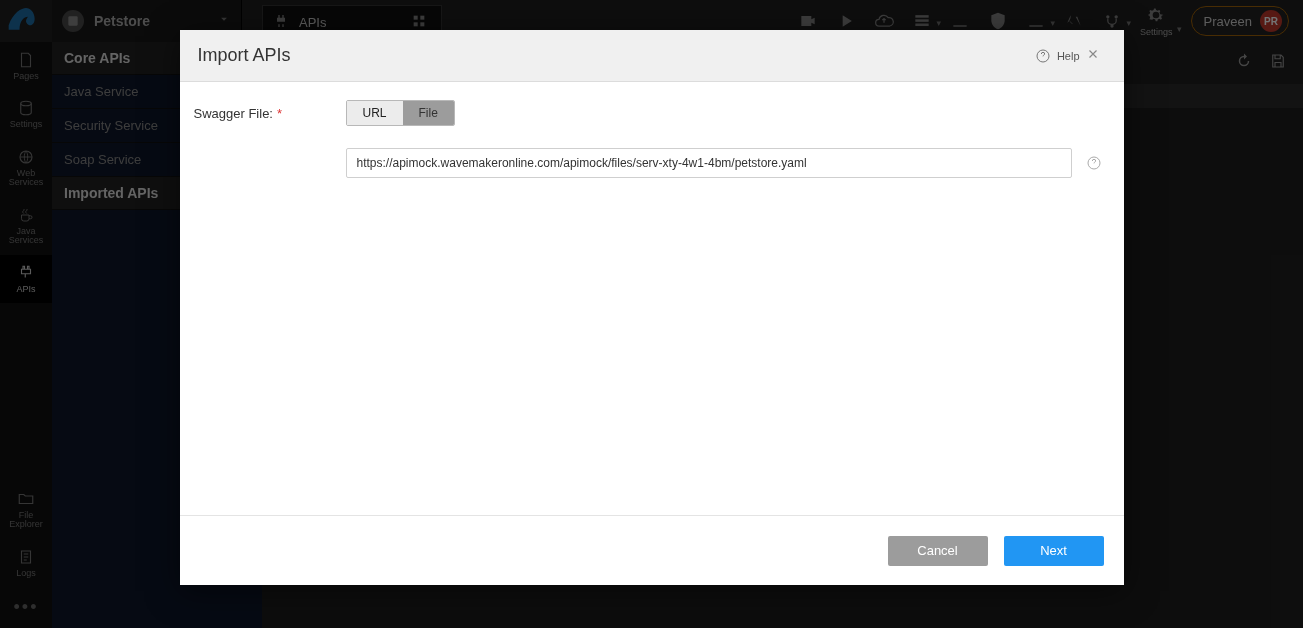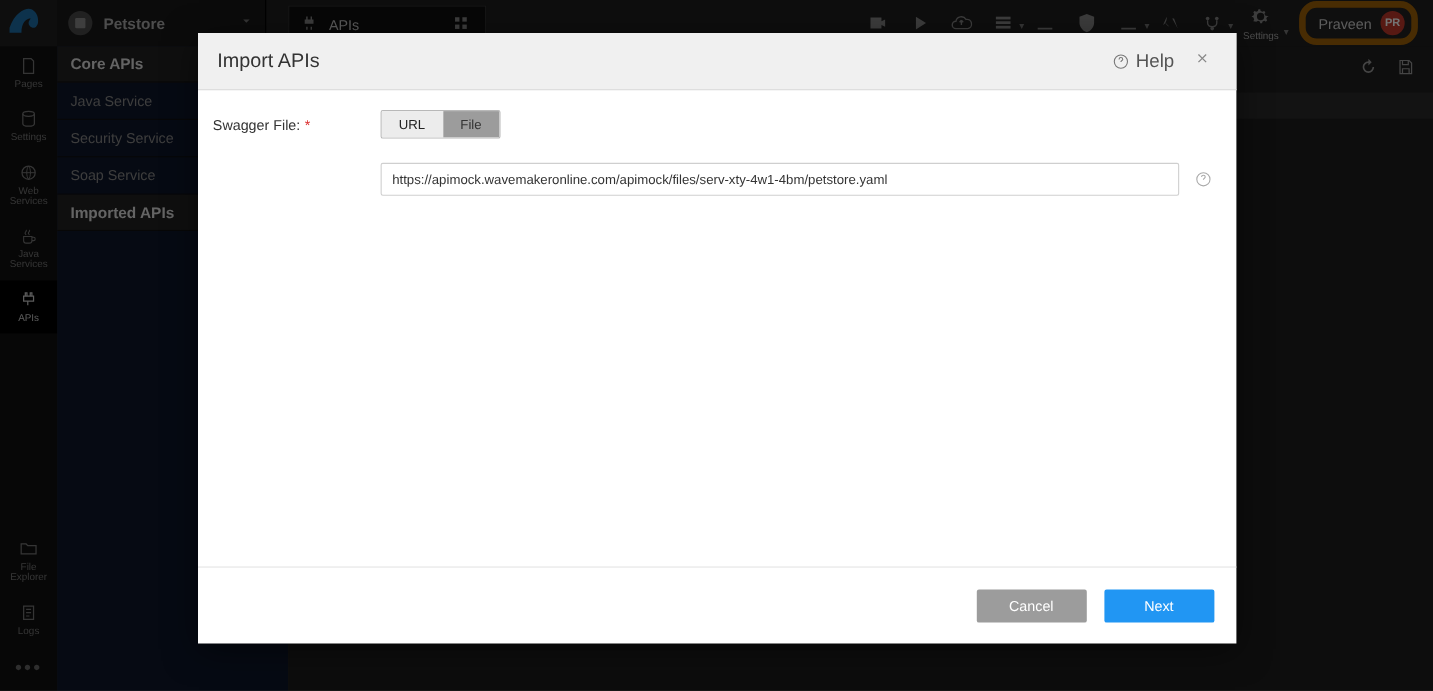--- a/index.html
+++ b/index.html
@@ -28,21 +28,21 @@
     padding:0 14px 0 10px; background:#111; border:1px solid #333; color:#ccc;
     font-size:13px; min-width:180px;
   }
   .topbar .spacer { flex:1; }
   .top-actions { display:flex; align-items:center; gap:18px; padding-right:14px; }
   .top-icon { color:#888; display:flex; flex-direction:column; align-items:center; position:relative; }
   .top-icon svg { width:20px; height:20px; }
   .top-icon .lbl { font-size:9px; color:#aaa; margin-top:2px; }
   .caret { font-size:9px; color:#777; position:absolute; right:-9px; bottom:3px; }
   .user-chip {
-    display:flex; align-items:center; gap:8px; background:#222; border:6px solid #a16207;
+    display:flex; align-items:center; gap:8px; background:#222; border:1px solid #a16207;
     border-radius:16px; padding:3px 6px 3px 12px; color:#ccc; font-size:13px;
   }
   .user-chip .avatar {
     width:22px; height:22px; border-radius:50%; background:#c0392b; color:#fff;
     display:flex; align-items:center; justify-content:center; font-size:10px; font-weight:600;
   }
 
   
   .rail {
     position:absolute; left:0; top:42px; bottom:0; width:52px; background:#111;
@@ -87,24 +87,24 @@
   .overlay {
     position:absolute; inset:0; background:rgba(0,0,0,0.55);
     display:flex; align-items:flex-start; justify-content:center;
   }
   .modal {
     margin-top:30px; width:944px; height:555px; background:#fff; color:#333;
     display:flex; flex-direction:column; box-shadow:0 6px 30px rgba(0,0,0,.5);
   }
   .modal-header {
     height:52px; background:#f0f0f0; border-bottom:1px solid #dcdcdc;
-    display:flex; align-items:center; padding:0 18px; gap:12px;
+    display:flex; align-items:center; padding:0 18px; 
   }
   .modal-title { font-size:18px; color:#333; flex:1; }
-  .help-btn { display:flex; align-items:center; gap:6px; color:#555; font-size:17px; cursor:pointer; }
+  .help-btn { display:flex; align-items:center; gap:6px; color:#555; font-size:11px; cursor:pointer; }
   .close-btn { color:#888; font-size:16px; padding:4px 6px; cursor:pointer; }
 
   .modal-body { flex:1; padding:18px 22px 18px 14px; display:flex; }
   .form-row { display:flex; width:100%; }
   .form-label { width:152px; padding-top:6px; font-size:13px; color:#333; }
   .req { color:#d33; margin-left:4px; }
   .form-field { flex:1; }
 
   .toggle {
     display:inline-flex; border:1px solid #b8b8b8; border-radius:2px; overflow:hidden;

